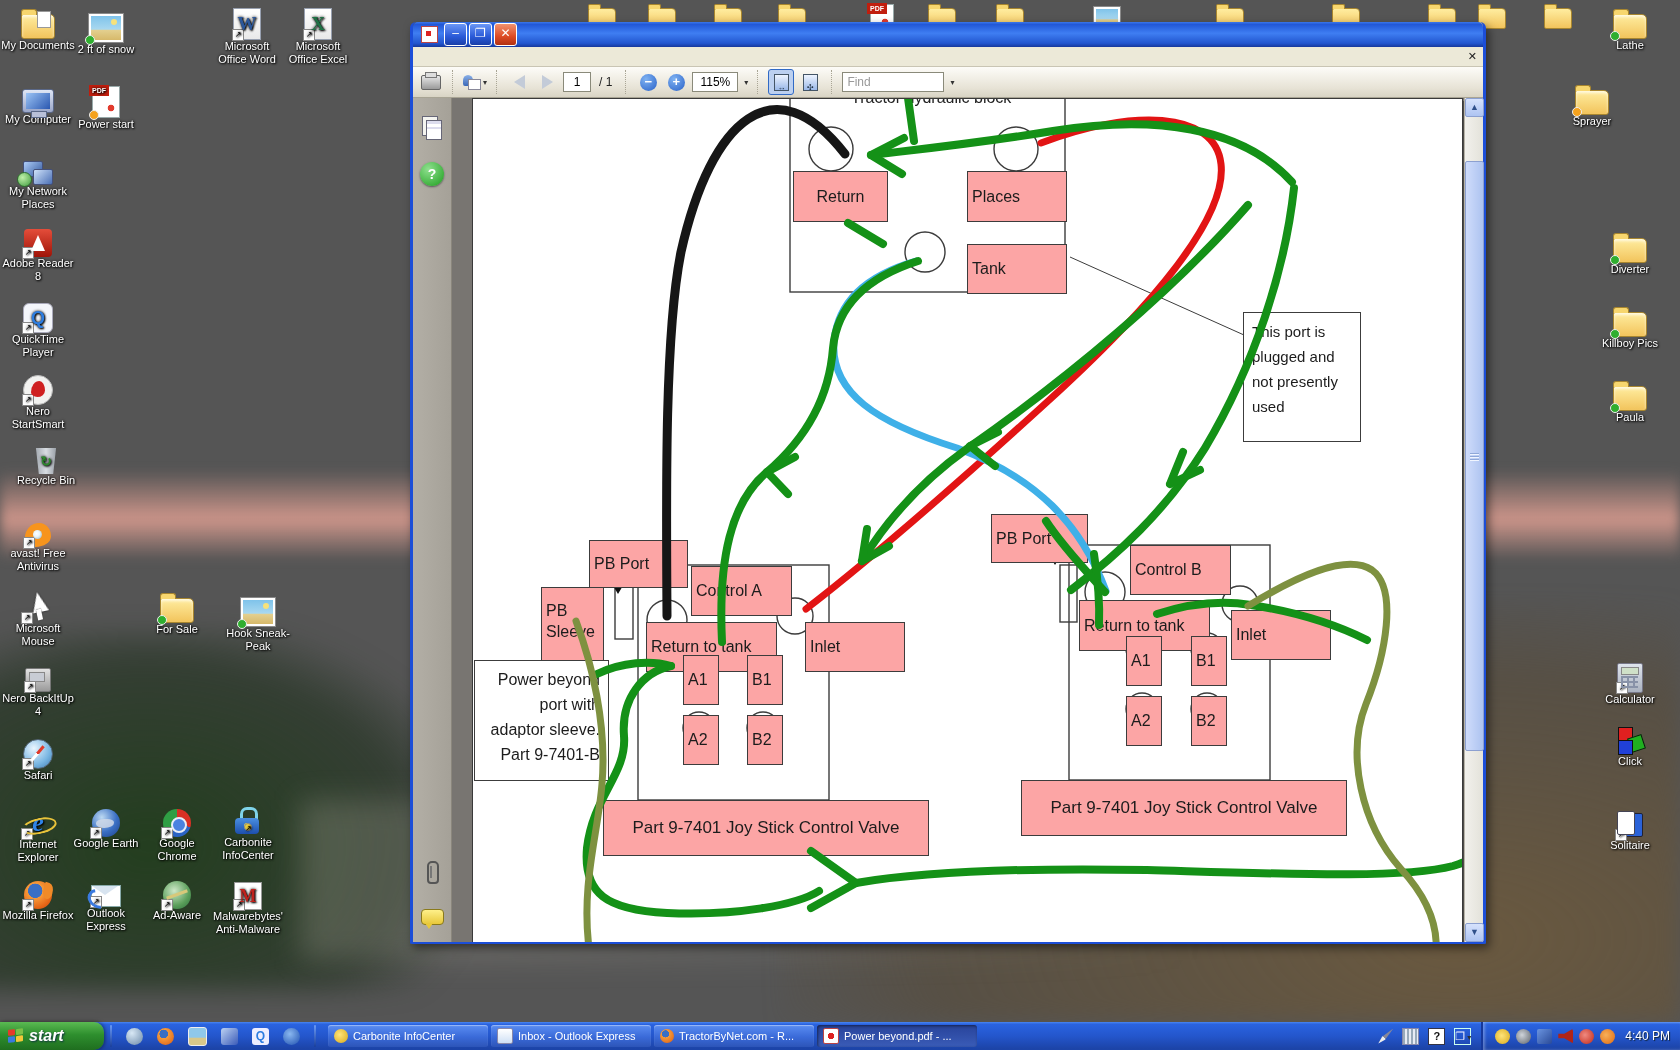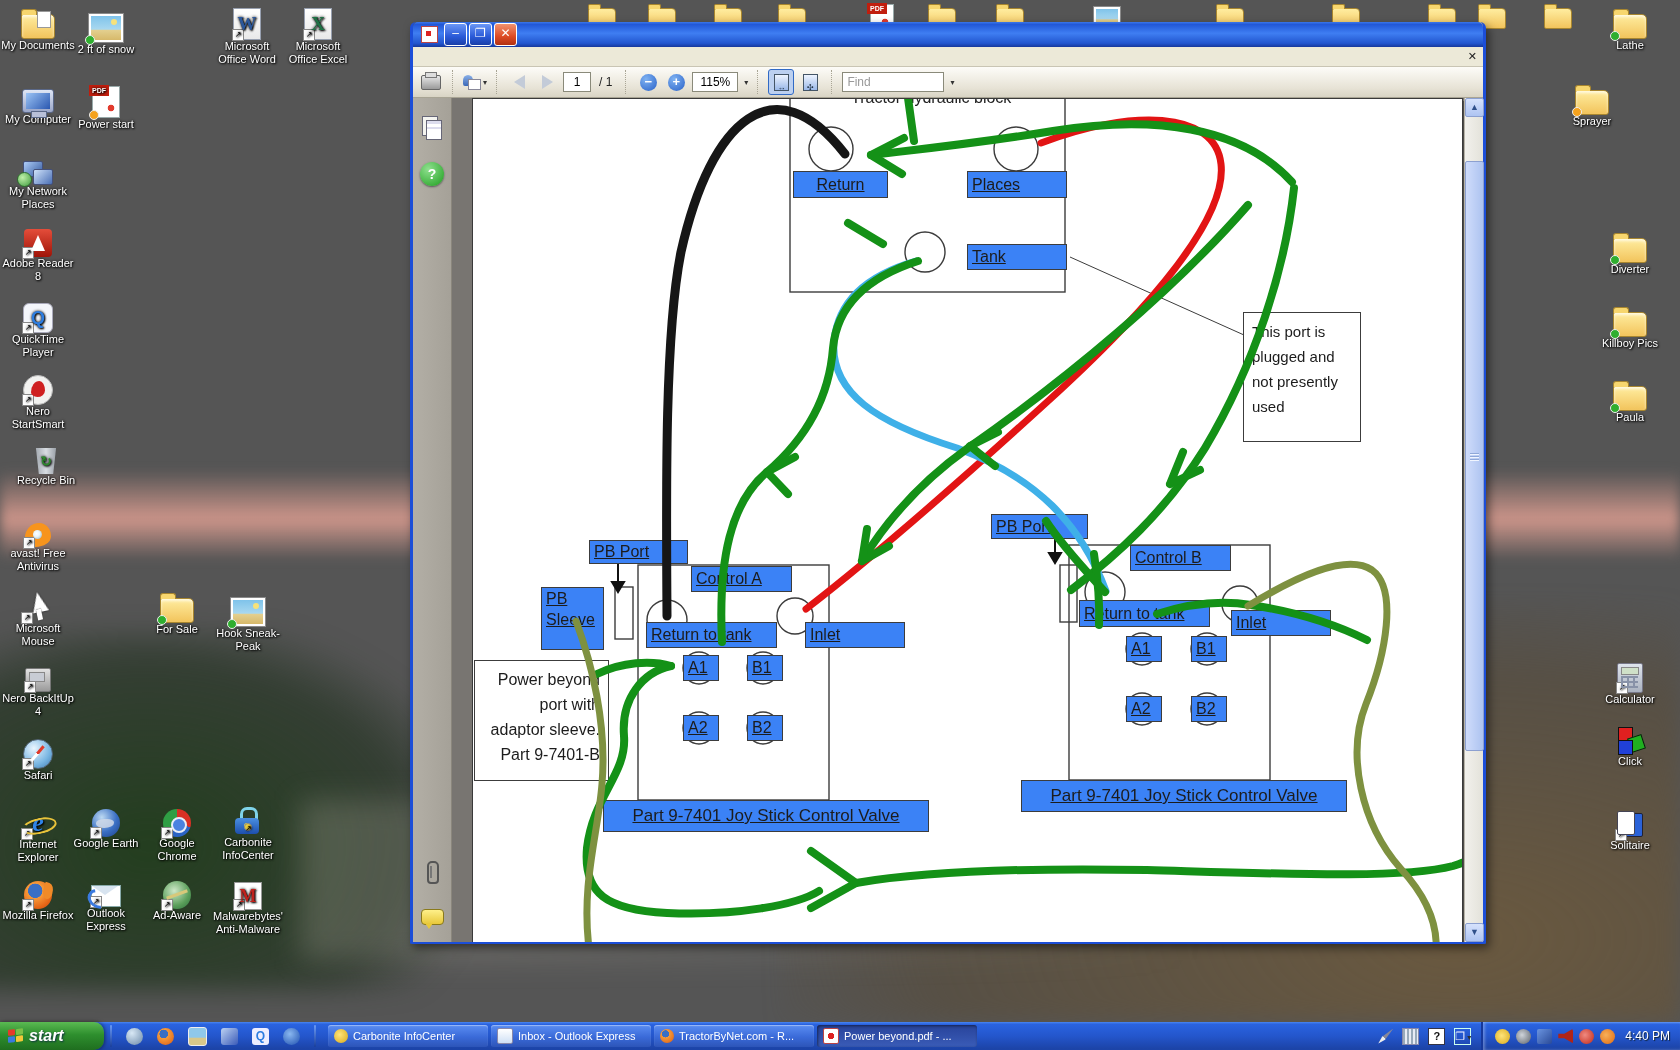--- a/index.html
+++ b/index.html
@@ -205,22 +205,22 @@
     border:2px solid #555;border-radius:5px 5px 4px 4px;border-top-width:2px;}
   .clip-ic::before{content:"";position:absolute;left:10px;top:6px;width:2px;height:12px;background:#777;}
   .bubble-ic{top:808px;} .bubble-ic::before{content:"";position:absolute;left:1px;top:3px;width:21px;height:14px;
     border-radius:4px;background:linear-gradient(180deg,#fef08a,#e8c83a);border:1px solid #8a7a1a;}
   .bubble-ic::after{content:"";position:absolute;left:5px;top:17px;width:0;height:0;
     border-left:4px solid transparent;border-right:4px solid transparent;border-top:6px solid #e8c83a;}
   .docarea{flex:1;position:relative;overflow:hidden;}
   .page{position:absolute;left:20px;top:0;width:989px;height:844px;background:#fff;
     border:1px solid #3a3a3a;box-shadow:3px 3px 0 rgba(0,0,0,.35);overflow:hidden;}
   .page svg{position:absolute;left:0;top:0;}
-  .lbl{position:absolute;background:#3b82f6;border:1px solid #3c3c3c;color:#1c1c1c;
-    font-size:16px;display:flex;align-items:center;padding:0 4px;white-space:nowrap;z-index:3;text-decoration:underline;}
+  .lbl{position:absolute;background:#fca5a5;border:1px solid #3c3c3c;color:#1c1c1c;
+    font-size:16px;display:flex;align-items:center;padding:12px 4px;white-space:nowrap;z-index:3;}
   .lbl.wrap{white-space:normal;line-height:21px;}
   .lbl.center{justify-content:center;}
   .note{position:absolute;z-index:3;background:#fff;border:1px solid #3c3c3c;color:#1c1c1c;
     font-size:15px;line-height:25px;padding:6px 8px;}
   .cuttitle{position:absolute;left:378px;top:-10px;font-size:16px;color:#222;z-index:2;}
   
   .vscroll{width:18px;flex:none;background:linear-gradient(90deg,#f2f1ec,#e3e2da);border-left:1px solid #b8b4a8;position:relative;}
   .sbtn{position:absolute;left:0;width:17px;height:17px;border:1px solid #8ca0d0;border-radius:2px;
     background:linear-gradient(180deg,#d6e2fc,#aec4f2);color:#30508a;font-size:9px;text-align:center;line-height:16px;}
   .sbtn.up{top:0;} .sbtn.down{bottom:0;}
@@ -378,21 +378,21 @@
           </div>
           <div>Microsoft Mouse</div>
         </div>
         <div class="desk-icon" style="position: absolute; left: 139px; top: 590px;">
           <div class="glyph ic-folder">
             <i></i>
             <i class="dot dot-green"></i>
           </div>
           <div>For Sale</div>
         </div>
-        <div class="desk-icon" style="position: absolute; left: 210px; top: 590px; text-align: center;">
+        <div class="desk-icon" style="position: absolute; left: 220px; top: 590px; text-align: center;">
           <div class="glyph ic-picture">
             <i></i>
             <i class="dot dot-green"></i>
           </div>
           <div>Hook Sneak-Peak</div>
         </div>
         <div class="desk-icon" style="position: absolute; left: 0px; top: 662px;">
           <div class="glyph ic-nero-backitup">
             <i></i>
             <i class="sc">↗</i>

